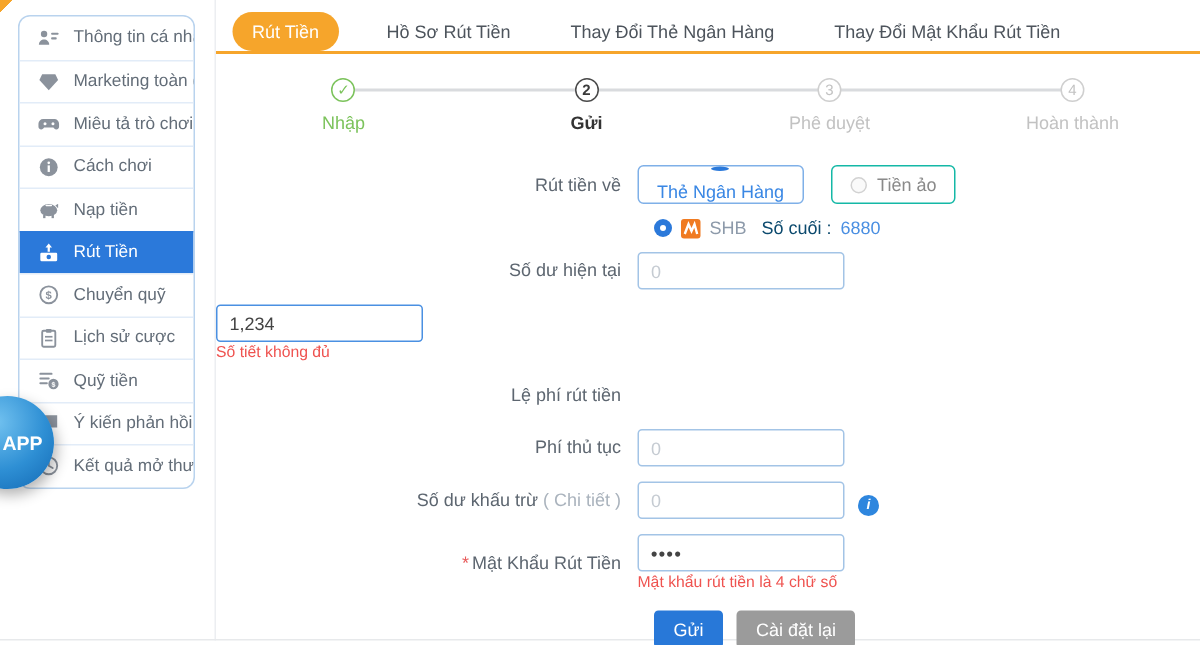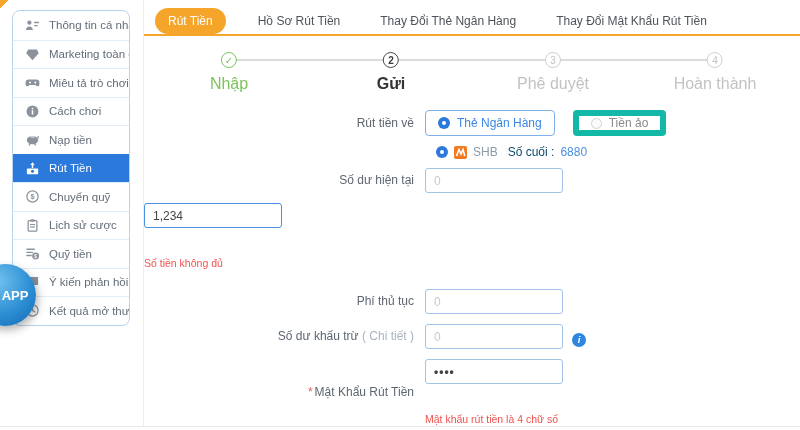--- a/index.html
+++ b/index.html
@@ -40,55 +40,55 @@
   
   .stepper { position:relative; width:486px; margin:16px auto 0; height:46px; }
   .track { position:absolute; left:6px; right:6px; top:7px; height:1.5px; background:#d9dbde; }
   .step { position:absolute; top:0; transform:translateX(-50%); text-align:center; }
   .step.s0 { left:0; } .step.s1 { left:33.333%; } .step.s2 { left:66.667%; } .step.s3 { left:100%; }
   .step-circle { width:16px; height:16px; border-radius:50%; background:#fff; margin:0 auto;
     display:flex; align-items:center; justify-content:center; font-size:10px; position:relative; }
   .step.done .step-circle { border:1.4px solid #7cc35c; color:#7cc35c; }
   .step.active .step-circle { border:1.4px solid #4a4a4a; color:#3a3a3a; font-weight:bold; }
   .step.pending .step-circle { border:1.4px solid #cfcfcf; color:#c2c2c2; }
-  .step-label { margin-top:7px; font-size:16px; white-space:nowrap; }
+  .step-label { margin-top:7px; font-size:12px; white-space:nowrap; }
   .step.done .step-label { color:#7cc35c; }
   .step.active .step-label { color:#333; font-weight:bold; }
   .step.pending .step-label { color:#c2c2c2; }
 
   
   .form { margin-top:12px; }
   .frow { display:flex; align-items:center; }
   .flabel { width:281px; text-align:right; padding-right:11px; font-size:12px; color:#5d6670;
     line-height:25px; flex-shrink:0; white-space:nowrap; }
   .req { color:#e85c5c; margin-right:2px; }
   .detail-link { color:#aab3bd; }
 
   .opt { display:inline-flex; align-items:center; gap:7px; height:26px; padding:0 12px;
     border-radius:4px; font-size:12px; cursor:pointer; background:#fff; }
-  .opt.selected { border:1px solid #7fb0e8; color:#3a87e4; }
-  .opt.unselected { border:6px solid #14b8a6; color:#8a8a8a; margin-left:18px; }
+  .opt.selected { border:1px solid #7fb0e8; color:#3a87e4;flex-direction:column; }
+  .opt.unselected { border:1px solid #14b8a6; color:#8a8a8a; margin-left:18px; }
   .radio-on { width:12px; height:12px; border-radius:50%; background:#2b79da; position:relative; }
   .radio-on::after { content:""; position:absolute; left:4px; top:4px; width:4px; height:4px;
     border-radius:50%; background:#fff; }
   .radio-off { width:11px; height:11px; border-radius:50%; border:1px solid #d2d2d2; background:#fafafa; }
 
   .bank-row { display:flex; align-items:center; gap:6px; margin:9px 0 9px 292px; font-size:12px; cursor:pointer; }
   .bank-name { color:#8d9aaa; }
   .bank-last-label { color:#0c4a6e; margin-left:4px; }
   .bank-last { color:#4a8fe2; }
   .shb-logo { width:13px; height:13px; border-radius:2px; background:#f07b22; display:flex; }
 
   .tinput { width:138px; height:25px; border:1px solid #a3c4e6; border-radius:3px; padding:0 8px;
     font-size:12px; color:#444; outline:none; background:#fff;
     font-family:"Liberation Sans","DejaVu Sans",sans-serif; }
   .tinput::placeholder { color:#c5cbd2; opacity:1; }
   .tinput.hl { border-color:#4a90e2; }
   .frow.gap { margin-bottom:10px; }
-  .ctrl-col { display:flex; flex-direction:column;gap:28px; }
+  .ctrl-col { display:flex; flex-direction:column; }
   .sub-msg { font-size:10.5px; color:#ef5350; margin-top:2px; line-height:11px; }
   .pw { letter-spacing:1px; font-weight:bold; }
 
   .info-badge { width:14px; height:14px; border-radius:50%; background:#2e86de; color:#fff;
     font-size:9.5px; font-weight:bold; font-style:italic; display:flex; align-items:center;
     justify-content:center; margin:6px 0 0 9px; cursor:pointer; }
 
   .btn-row { display:flex; gap:9px; margin:13px 0 0 292px; }
   .btn { height:25px; padding:0 13px; border:none; border-radius:3px; color:#fff; font-size:12px;
     cursor:pointer; font-family:"Liberation Sans","DejaVu Sans",sans-serif; }
@@ -276,25 +276,26 @@
       </div>
 
       <div class="frow gap">
         <div class="flabel">Số dư hiện tại</div>
         <input class="tinput" placeholder="0" style="">
       </div>
 
       <div class="frow gap">
         <div class="ctrl-col">
           <input class="tinput hl" value="1,234" style="">
-          <div class="sub-msg">Số tiền không đủ</div>
+          <div class="sub-msg">Số tiết không đủ</div>
         </div>
       </div>
 
       <div class="frow gap">
+        <div class="flabel">Lệ phí rút tiền</div>
       </div>
 
       <div class="frow gap">
         <div class="flabel">Phí thủ tục</div>
         <input class="tinput" placeholder="0" style="">
       </div>
 
       <div class="frow gap">
         <div class="flabel"><span>Số dư khấu trừ</span> <span class="detail-link">( Chi tiết )</span></div>
         <input class="tinput" placeholder="0" style="">

